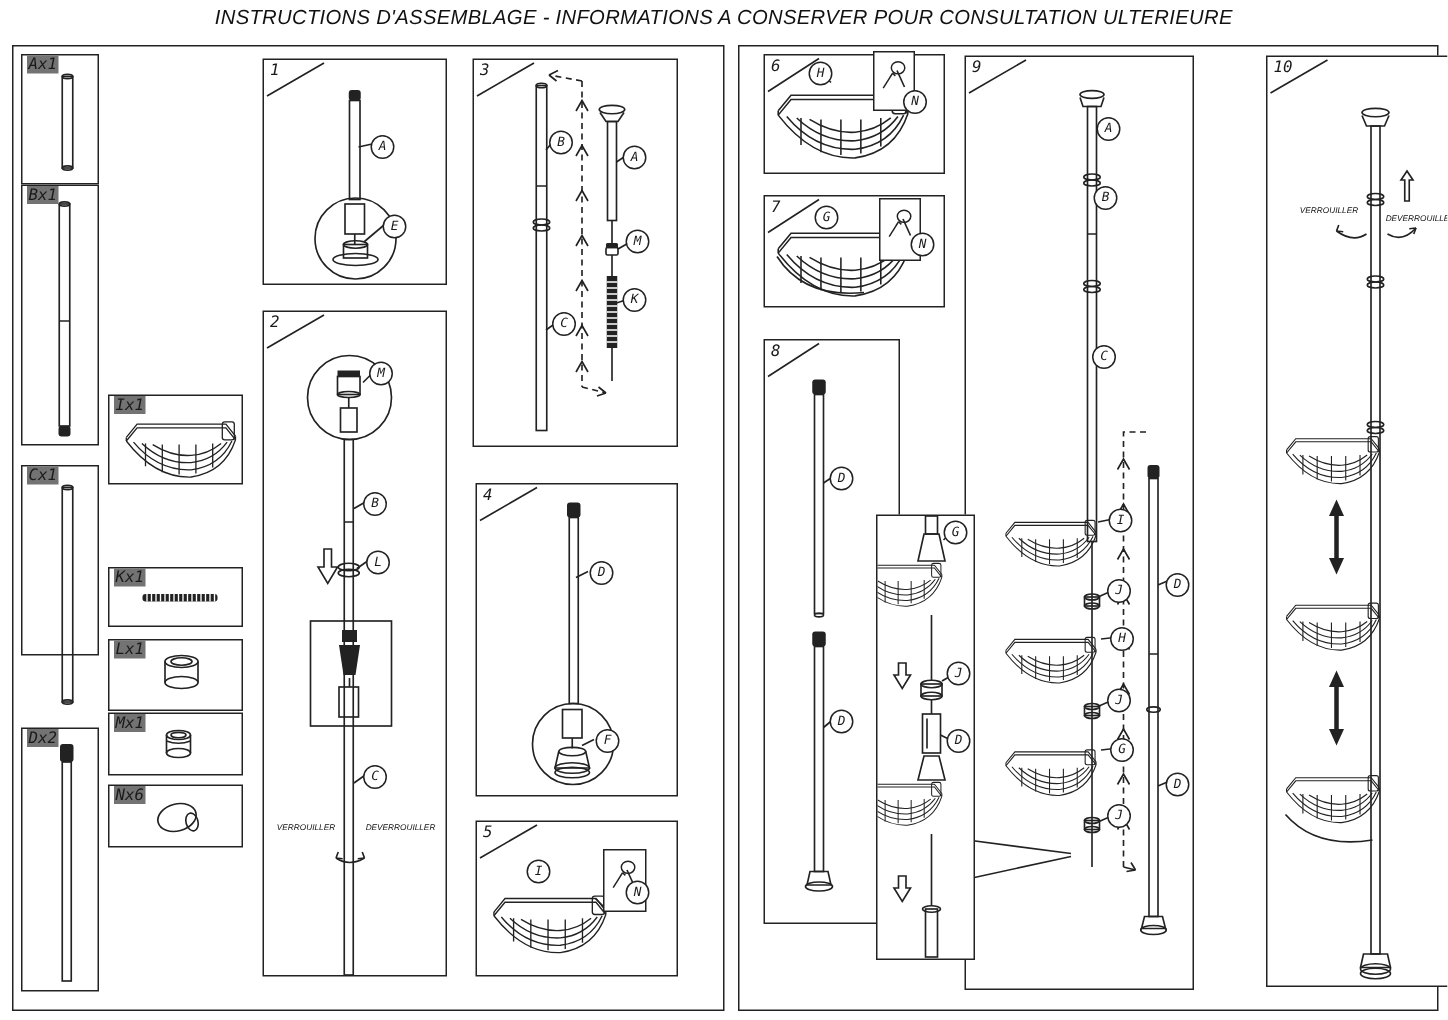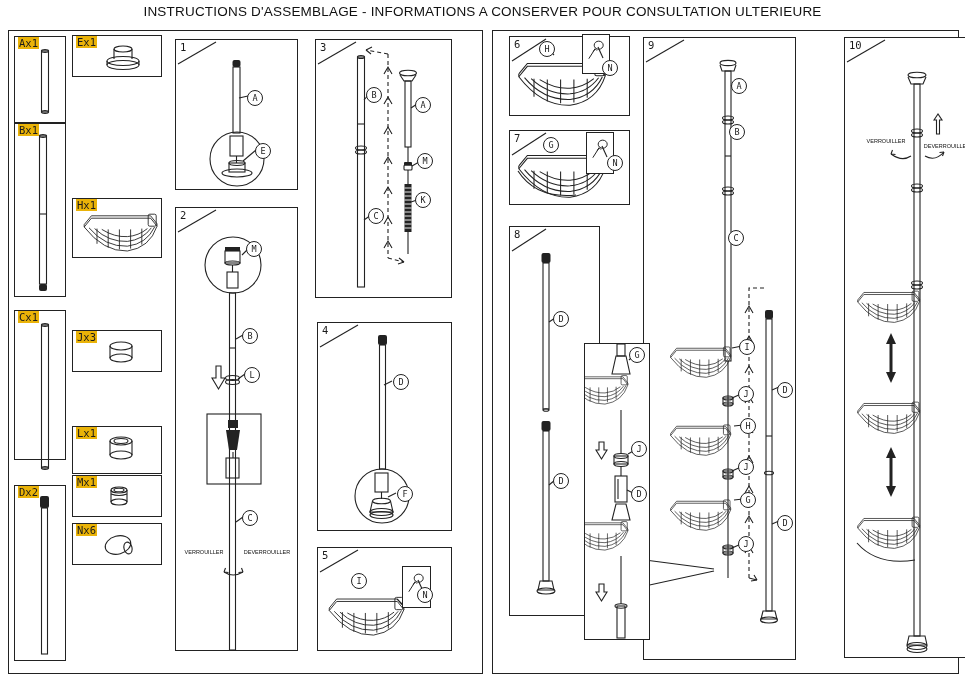--- a/index.html
+++ b/index.html
@@ -1,24 +1,24 @@
 <!DOCTYPE html>
 <html><head>
 <meta charset="utf-8">
 <style>
   html,body{margin:0;padding:0;background:#fff;}
   .page{position:relative;width:965px;height:680px;background:#fff;overflow:hidden;
-        font-family:"DejaVu Sans Mono",monospace;color:#1a1a1a;}
+        font-family:"DejaVu Sans Mono",monospace;color:#1a1a1a;font-style:italic;}
   .title{position:absolute;top:4px;left:0;width:100%;text-align:center;
          font-family:"Liberation Sans",sans-serif;font-size:13.5px;letter-spacing:.2px;color:#111;}
   .sheet{position:absolute;border:1.6px solid #222;background:#fff;}
   .pbox{position:absolute;border:1.3px solid #222;background:#fff;}
   .panel{position:absolute;border:1.3px solid #222;background:#fff;}
   .pbox,.panel{box-sizing:border-box;}
-  .plabel{position:absolute;top:0px;left:3px;font-size:10.5px;z-index:3;background:#eab308;padding:0 1px;}
+  .plabel{position:absolute;top:0px;left:3px;font-size:10.5px;z-index:3;background:#737373;padding:0 1px;}
   .pbox svg,.panel svg{position:absolute;left:0;top:0;}
   .flag{position:absolute;left:0;top:0;width:46px;height:26px;z-index:3;}
   .flag svg{position:absolute;left:0;top:0;}
   .flag span{position:absolute;left:4px;top:1px;font-size:10.5px;}
   .co{position:absolute;width:14px;height:14px;border:1.1px solid #222;border-radius:50%;
       background:#fff;font-size:8.5px;display:flex;align-items:center;justify-content:center;z-index:5;}
   .inset{position:absolute;border:1.2px solid #222;background:#fff;z-index:4;}
   .inset svg{position:absolute;left:0;top:0;}
   .lock{position:absolute;font-family:"Liberation Sans",sans-serif;font-size:5.5px;
         white-space:nowrap;text-align:center;z-index:3;color:#111;}
@@ -69,69 +69,54 @@
     <span class="plabel">Bx1</span>
     <svg width="52" height="174">
         <g class="ln">
       <ellipse cx="28" cy="12" rx="3.5" ry="1.4"></ellipse>
           <rect x="24.5" y="12" width="7" height="148"></rect>
       <line x1="24.5" y1="90" x2="31.5" y2="90"></line>
           <rect x="24" y="160" width="8" height="7" rx="2" fill="#222" stroke="none"></rect>
     </g>
       </svg>
   </div>
-  <div class="pbox" style="left:14px;top:310px;width:52px;height:150px">
+  <div class="pbox" style="left:14px;top:310px;width:52px;height:127px">
     <span class="plabel">Cx1</span>
     <svg width="52" height="167">
         <g class="ln">
       <ellipse cx="30" cy="14" rx="3.5" ry="1.4"></ellipse>
           <rect x="26.5" y="14" width="7" height="143"></rect>
           <ellipse cx="30" cy="157" rx="3.5" ry="1.4"></ellipse>
     </g>
       </svg>
   </div>
   <div class="pbox" style="left:14px;top:485px;width:52px;height:176px">
     <span class="plabel">Dx2</span>
     <svg width="52" height="176">
         <g class="ln">
       <rect x="25" y="10" width="9" height="12" rx="2" fill="#222" stroke="none"></rect>
           <rect x="26.5" y="22" width="6" height="146"></rect>
     </g>
       </svg>
   </div>
 
-  <div class="pbox" style="left:72px;top:35px;width:90px;height:42px">
-    <span class="plabel">Ex1</span>
-    <svg width="90" height="42">
-        <g class="ln">
-      <ellipse cx="50" cy="13" rx="9" ry="3"></ellipse>
-          <path d="M41,13 L41,23 M59,13 L59,23"></path>
-      <ellipse cx="50" cy="25" rx="16" ry="4.5"></ellipse>
-          <path d="M34,25 L34,29 M66,25 L66,29"></path>
-          <ellipse cx="50" cy="29" rx="16" ry="4.5"></ellipse>
-    </g>
-      </svg>
-  </div>
-  <div class="pbox" style="left:72px;top:198px;width:90px;height:60px">
-    <span class="plabel">Hx1</span>
+  <div class="pbox" style="left:72px;top:263px;width:90px;height:60px">
+    <span class="plabel">Ix1</span>
     <svg width="90" height="60">
         <g class="ln">
-      <use href="#basket" transform="translate(8,8) scale(0.8)"></use>
-    </g>
-      </svg>
-  </div>
-  <div class="pbox" style="left:72px;top:330px;width:90px;height:42px">
-    <span class="plabel">Jx3</span>
-    <svg width="90" height="42">
-        <g class="ln">
-      <ellipse cx="48" cy="15" rx="11" ry="4"></ellipse>
-          <path d="M37,15 L37,27 M59,15 L59,27"></path>
-          <ellipse cx="48" cy="27" rx="11" ry="4"></ellipse>
-    </g>
-      </svg>
+      <use href="#basket" transform="translate(8,10) scale(0.8)"></use>
+    </g>
+      </svg>
+  </div>
+  <div class="pbox" style="left:72px;top:378px;width:90px;height:40px">
+    <span class="plabel">Kx1</span>
+    <svg width="90" height="40">
+      <rect x="22" y="17" width="50" height="5" rx="2" fill="#222"></rect>
+      <path class="wt" d="M25,17 v5 M28,17 v5 M31,17 v5 M34,17 v5 M37,17 v5 M40,17 v5 M43,17 v5 M46,17 v5 M49,17 v5 M52,17 v5 M55,17 v5 M58,17 v5 M61,17 v5 M64,17 v5 M67,17 v5 M70,17 v5"></path>
+    </svg>
   </div>
   <div class="pbox" style="left:72px;top:426px;width:90px;height:48px">
     <span class="plabel">Lx1</span>
     <svg width="90" height="42">
         <g class="ln">
       <ellipse cx="48" cy="14" rx="11" ry="4"></ellipse>
           <ellipse cx="48" cy="14" rx="7" ry="2.5"></ellipse>
       <path d="M37,14 L37,28 M59,14 L59,28"></path>
           <ellipse cx="48" cy="28" rx="11" ry="4"></ellipse>
     </g>

